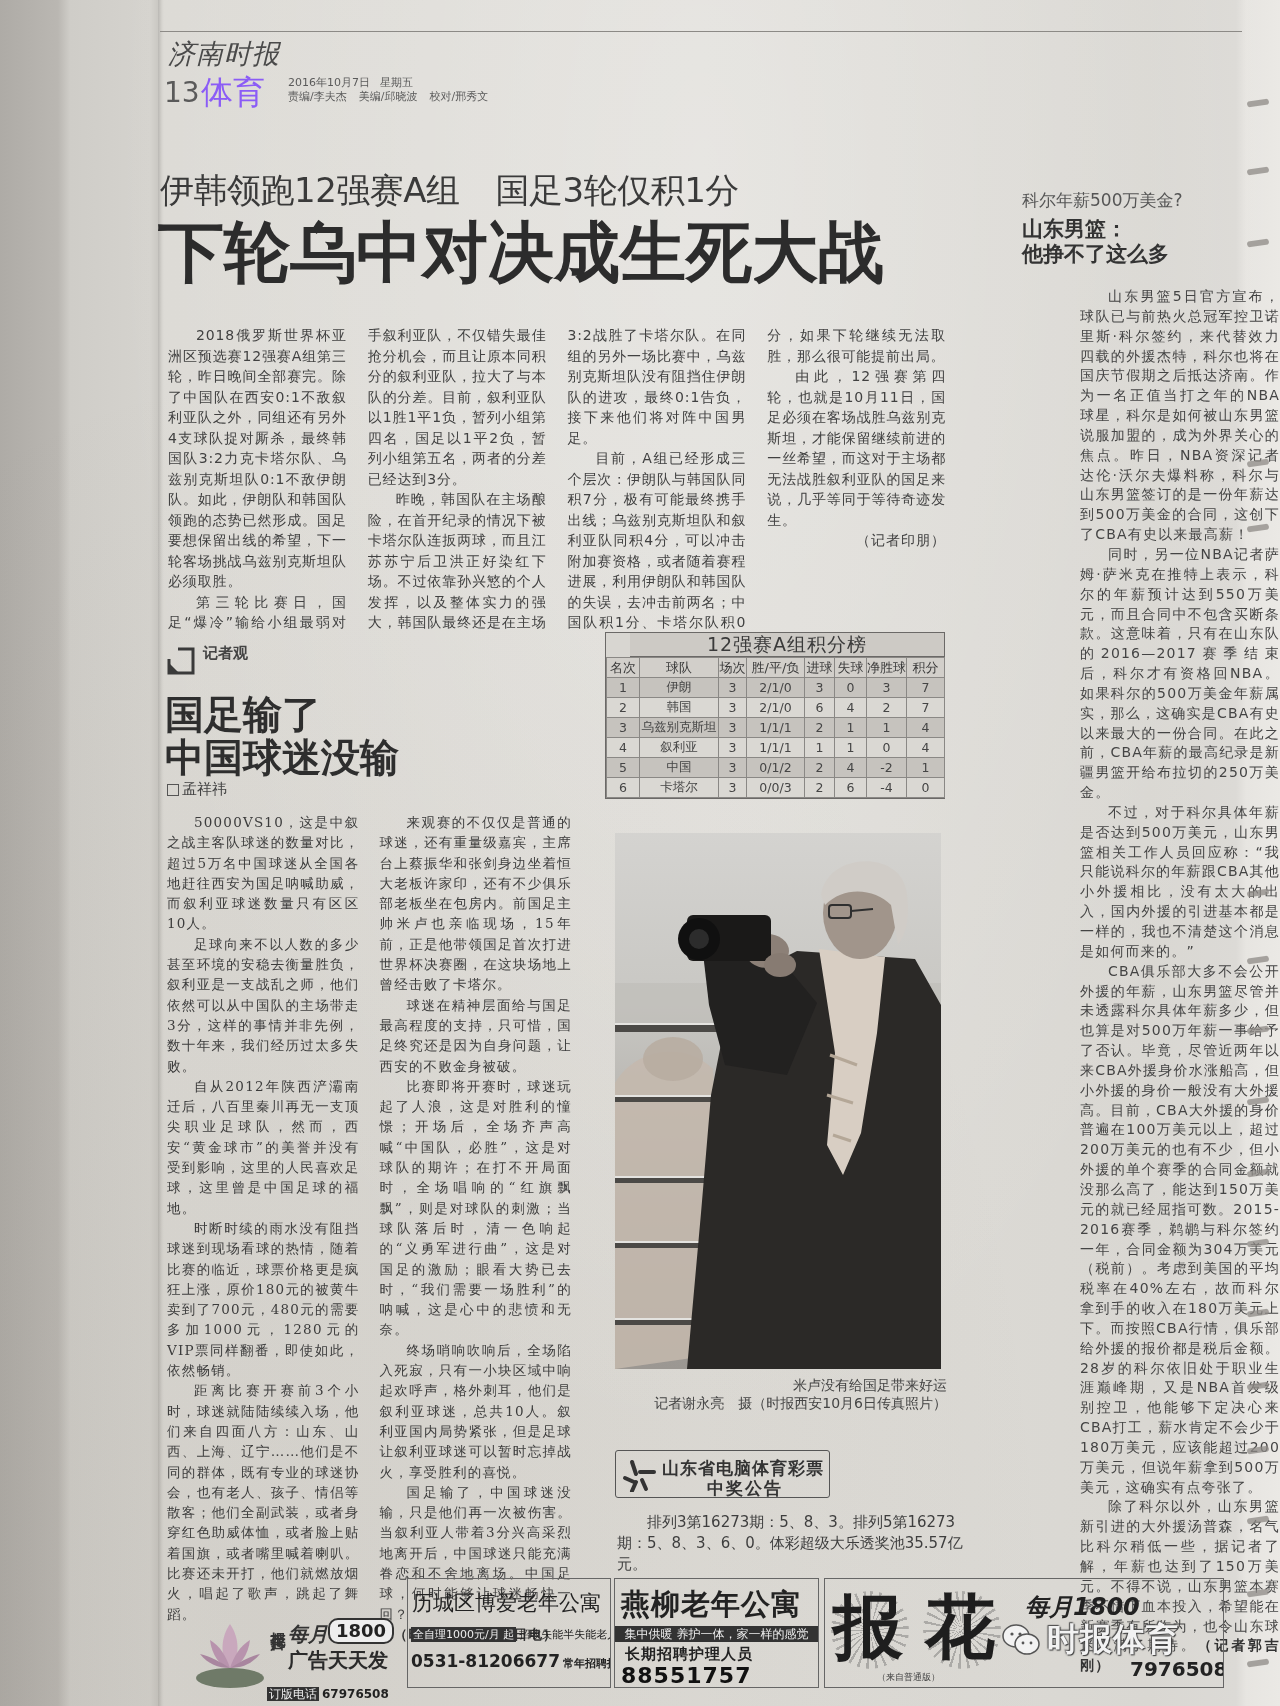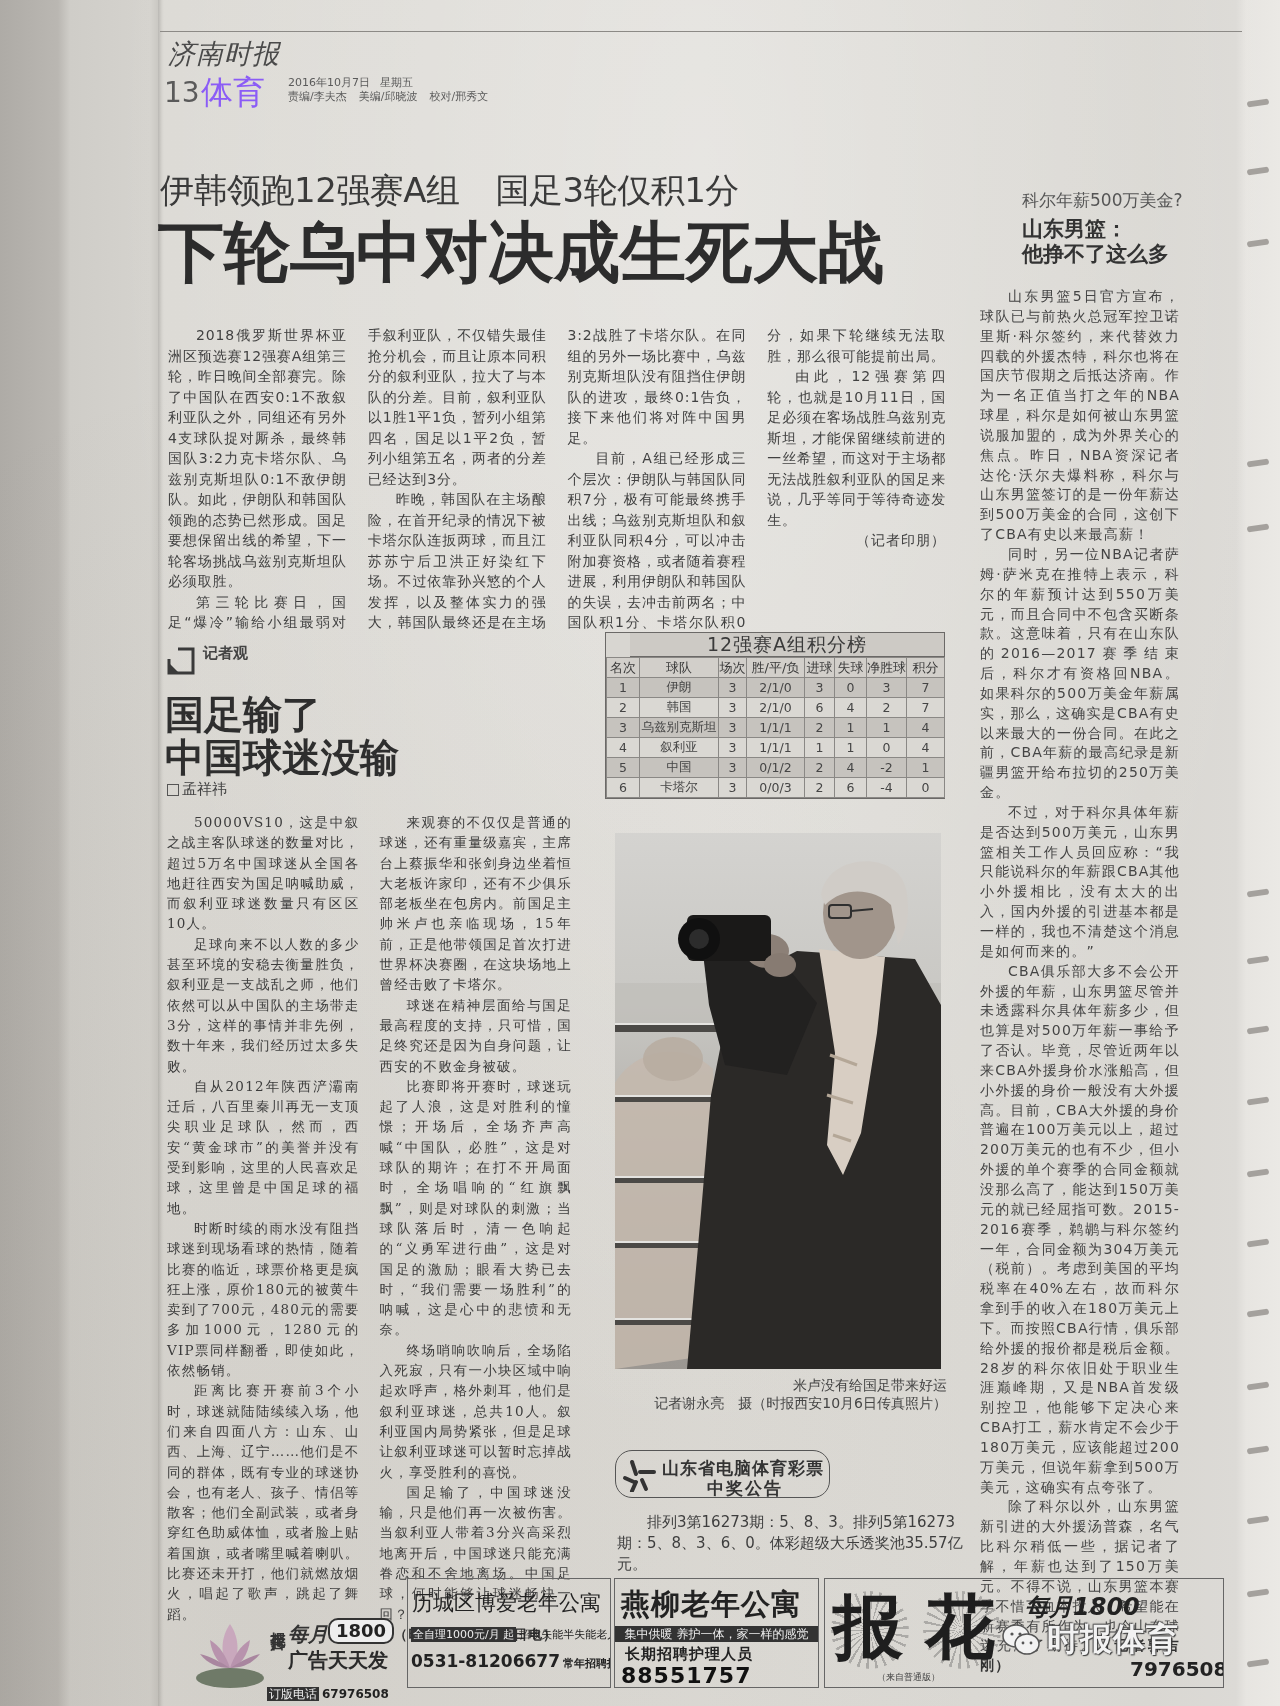--- a/index.html
+++ b/index.html
@@ -28,21 +28,21 @@
   .headline{left:158px;top:208px;font-size:66px;font-weight:bold;color:#2c2c2c;white-space:nowrap;}
 
   .lead-body{left:168px;top:325px;width:778px;column-count:4;column-gap:21px;
     font-size:14px;letter-spacing:0.85px;line-height:20.5px;color:#414141;text-align:justify;}
   .lead-body p,.side-body p,.comm-body p{margin:0;text-indent:2em;}
   .byline-r{text-align:right;}
   .lead-body .byline-r{letter-spacing:1px;}
 
   .side-kicker{left:1022px;top:189px;font-size:17px;color:#555;white-space:nowrap;}
   .side-head{left:1022px;font-size:21px;font-weight:bold;color:#333;white-space:nowrap;}
-  .side-body{left:980px;top:287px;width:200px;font-size:14px;letter-spacing:1.2px;line-height:19.85px;color:#444;text-align:justify;}
+  .side-body{left:1080px;top:287px;width:200px;font-size:14px;letter-spacing:1.2px;line-height:19.85px;color:#444;text-align:justify;}
   .side-body .bl{font-weight:bold;color:#333;}
 
   .standings{left:605px;top:632px;width:338px;border:1px solid #6b6967;background:#d8d6d1;}
   .st-title{height:23px;line-height:23px;text-align:center;font-size:19px;color:#3a3a3a;background:#cdcac5;border-bottom:1px solid #6b6967;letter-spacing:1px;margin-left:24px;}
   .standings table{border-collapse:collapse;width:100%;font-size:12.5px;color:#454545;table-layout:fixed;}
   .standings th,.standings td{border:1px solid #8a8885;height:19px;padding:0;text-align:center;white-space:nowrap;overflow:hidden;}
   .standings th{font-weight:normal;background:#d2cfca;font-size:13px;color:#3a3a3a;}
   .standings tr.odd td{background:#c6c3be;}
   .standings tr.even td{background:#dad8d3;}
 
@@ -52,21 +52,21 @@
   .author{left:167px;top:780px;font-size:15px;color:#444;display:flex;align-items:center;}
   .author .box{width:10px;height:10px;border:1px solid #555;margin-right:3px;}
   .comm-body{left:167px;top:812px;width:405px;column-count:2;column-gap:20px;
     font-family:"DejaVu Serif",serif;font-size:13.5px;letter-spacing:1.2px;line-height:20.3px;color:#3c3c3c;text-align:justify;}
   .comm-body .dl{text-align:center;font-family:"DejaVu Sans",sans-serif;font-weight:bold;text-indent:0;color:#333;}
 
   .photo{left:615px;top:833px;width:326px;height:536px;overflow:hidden;background:#bdbbb7;}
   .caption{left:600px;top:1377px;width:347px;text-align:right;font-size:14px;color:#444;white-space:nowrap;}
   .credit{left:600px;top:1395px;width:347px;text-align:right;font-size:14px;color:#444;white-space:nowrap;}
 
-  .lottery-box{left:615px;top:1450px;width:213px;height:46px;border:1.5px solid #555;border-radius:17px;}
+  .lottery-box{left:615px;top:1450px;width:213px;height:46px;border:1.5px solid #555;border-radius:3px;}
   .lottery-icon{left:6px;top:7px;width:34px;height:34px;}
   .lottery-title{left:46px;top:6px;font-size:17px;font-weight:bold;color:#333;white-space:nowrap;letter-spacing:1px;}
   .lottery-sub{left:91px;top:26px;font-size:17px;font-weight:bold;color:#333;white-space:nowrap;letter-spacing:2px;}
   .lottery-text{left:617px;top:1512px;width:346px;font-size:15px;line-height:21px;color:#3e3e3e;text-indent:2em;}
 
   .ad{position:absolute;overflow:hidden;}
   .ad1{left:194px;top:1600px;width:210px;height:106px;}
   .ad1 .vlabel{position:absolute;left:74px;top:20px;writing-mode:vertical-rl;font-size:15px;font-weight:bold;color:#333;letter-spacing:1px;}
   .ad1 .mo{position:absolute;left:94px;top:21px;font-size:20px;font-weight:bold;font-style:italic;color:#333;}
   .ad1 .price{position:absolute;left:134px;top:18px;width:62px;height:22px;border:2px solid #333;border-radius:10px;font-size:18px;font-weight:bold;line-height:22px;text-align:center;color:#222;background:#eee;}

